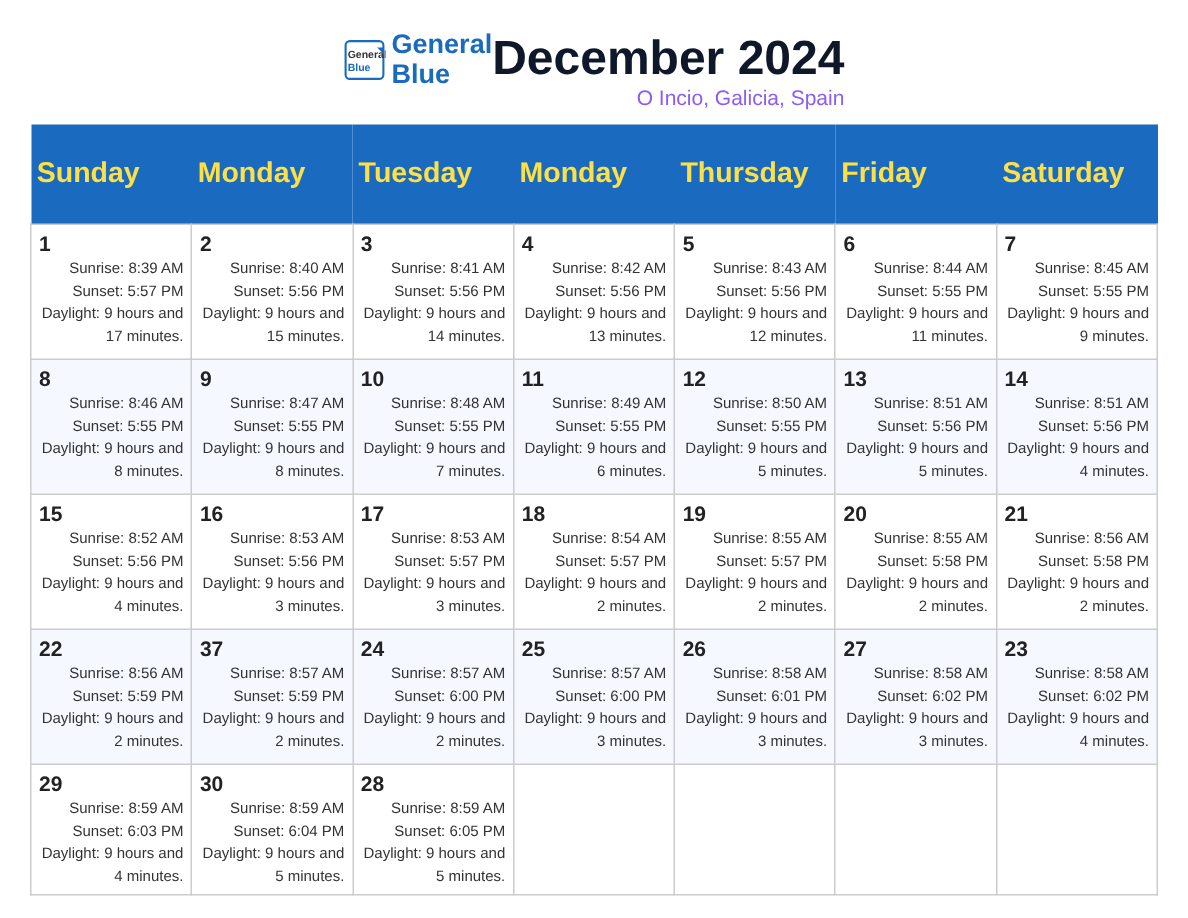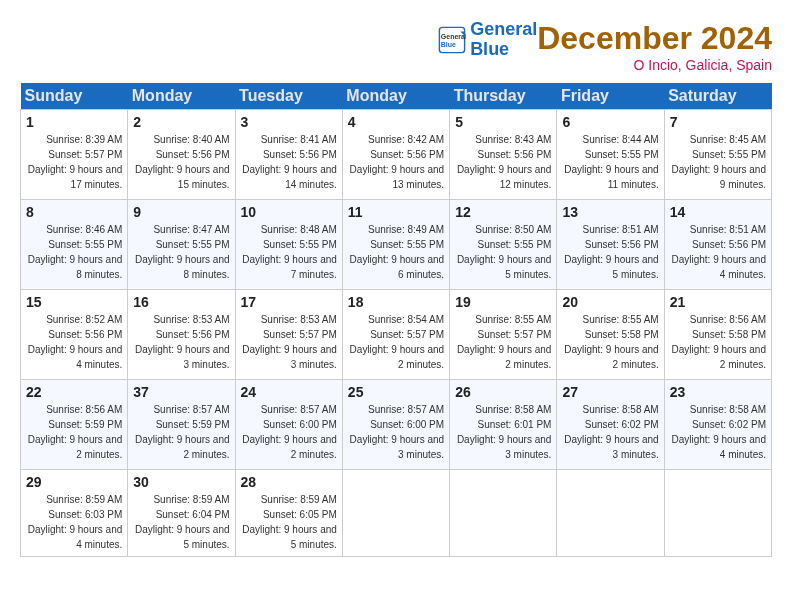--- a/index.html
+++ b/index.html
@@ -5,21 +5,21 @@
     * { box-sizing: border-box; margin: 0; padding: 0; }
     body {
       font-family: Arial, sans-serif;
       background: #fff;
       width: 792px;
       min-height: 612px;
       padding: 20px;
     }
     .header {
       display: flex;
-      justify-content: flex-end;
+      justify-content: center;
       align-items: flex-start;
       margin-bottom: 10px;
     }
     .logo {
       display: flex;
       align-items: center;
       gap: 4px;
     }
     .logo-text {
       font-size: 18px;
@@ -33,37 +33,37 @@
     .logo-icon {
       width: 28px;
       height: 28px;
     }
     .title-block {
       text-align: right;
     }
     .month-title {
       font-size: 32px;
       font-weight: bold;
-      color: #a16207;
+      color: #0f172a;
     }
     .subtitle {
       font-size: 14px;
-      color: #be185d;
+      color: #8b5cf6;
     }
     table {
       width: 100%;
       border-collapse: collapse;
       font-size: 11px;
     }
     thead tr th {
       background: #1a6bbf;
-      color: #e5e5e5;
-      padding: 4px 4px;
+      color: #fde047;
+      padding: 22px 4px;
       text-align: left;
-      font-size: 16px;
+      font-size: 19px;
       font-weight: bold;
     }
     tbody tr td {
       border: 1px solid #ccc;
       vertical-align: top;
       padding: 4px 5px;
       height: 90px;
       width: 107px;
       background: #fff;
     }

